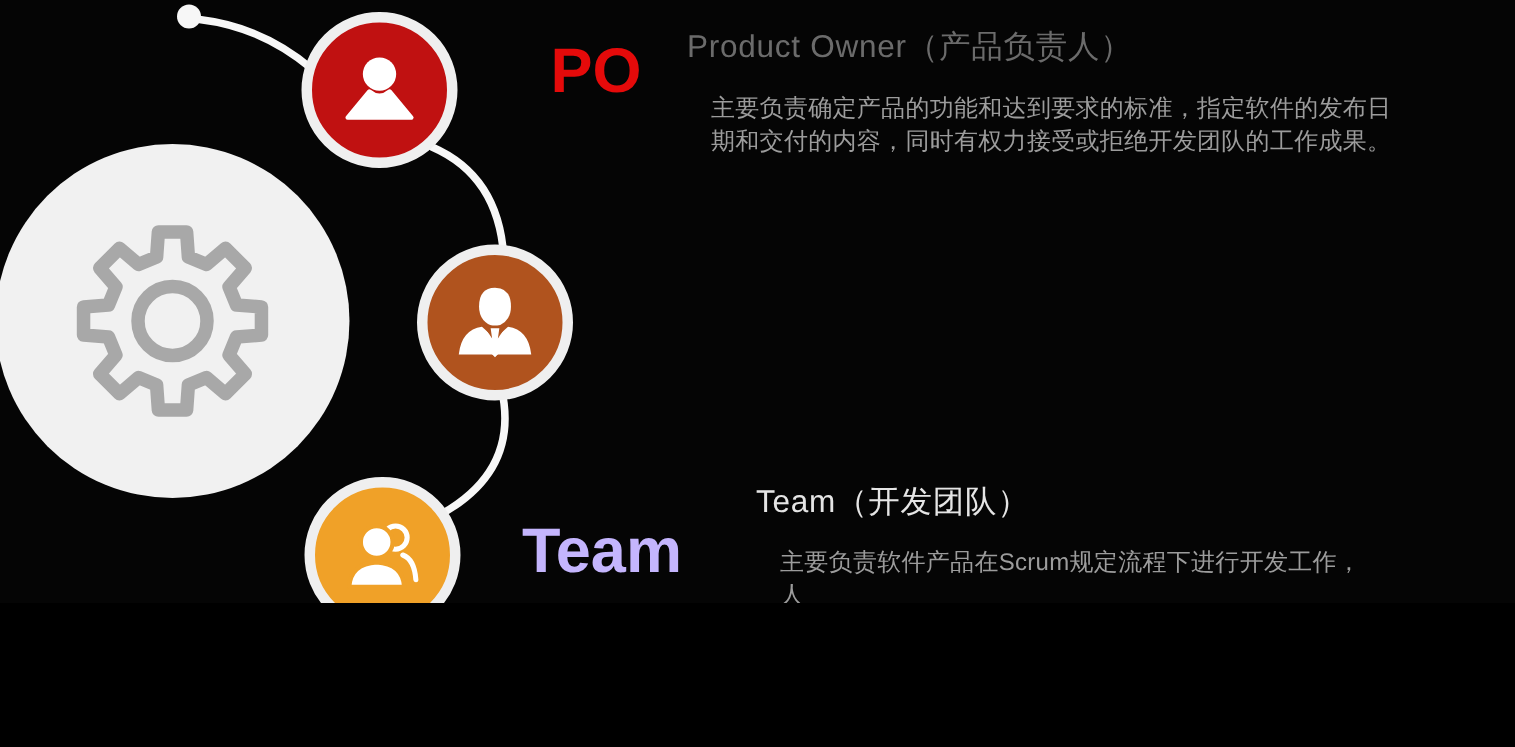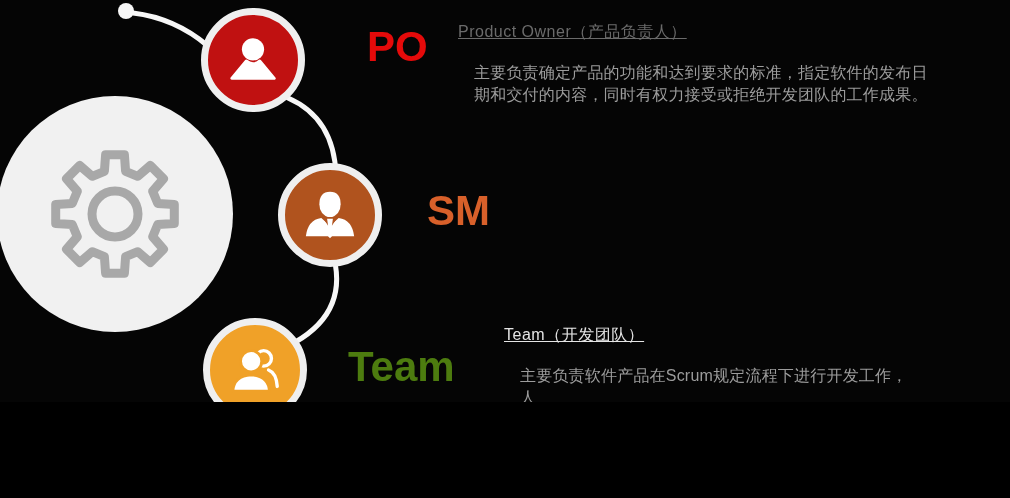--- a/index.html
+++ b/index.html
@@ -40,22 +40,22 @@
   .abbr-sm{left:427px;top:190px;}
   .abbr-team{left:348px;top:346px;}
 
   
   .text-block{position:absolute;z-index:4;}
   .tb-po{left:458px;top:18px;width:520px;}
   .tb-sm{left:524px;top:161px;width:450px;}
   .tb-team{left:504px;top:321px;width:435px;}
   .text-block h2{
     margin:0 0 7px 0;
-    font-size:16px;font-weight:400;letter-spacing:0.5px;
-    color:#6b6b6b;line-height:28px;text-decoration:underline;
+    font-size:21px;font-weight:400;letter-spacing:0.5px;
+    color:#6b6b6b;line-height:28px;
   }
   .text-block p{
     margin:16px;
     font-size:16px;font-weight:400;
     color:#9c9c9c;line-height:22px;
     white-space:pre-line;letter-spacing:0.2px;
   }
 
   
   .watermark{
@@ -111,22 +111,21 @@
   <div class="role-circle pos-team" style="background: rgb(240, 161, 40); color: rgb(240, 161, 40);">
     <svg width="58" height="58" viewBox="0 0 60 60">
       <circle cx="39" cy="18" r="8" fill="none" stroke="#ffffff" stroke-width="3.5"></circle>
       <path d="M44,30 Q52,33 53,47" fill="none" stroke="#ffffff" stroke-width="3.5" stroke-linecap="round"></path>
       <circle cx="26" cy="21" r="11" fill="#ffffff" stroke="currentColor" stroke-width="3"></circle>
       <path d="M7,52 Q8,36 26,35 Q44,36 45,52 Z" fill="#ffffff" stroke="currentColor" stroke-width="3" stroke-linejoin="round"></path>
     </svg>
   </div>
 
   <div class="abbr abbr-po" style="color: rgb(229, 10, 10);">PO</div>
-  <div class="abbr abbr-sm" style="color: rgb(216, 96, 42);">SM</div>
-  <div class="abbr abbr-team" style="color: #4d7c0f;">Team</div>
+  <div class="abbr abbr-team" style="color: #c4b5fd;">Team</div>
 
   <section class="text-block tb-po">
     <h2 style="color: rgb(107, 107, 107);">Product Owner（产品负责人）</h2>
     <p style="color: rgb(156, 156, 156);">主要负责确定产品的功能和达到要求的标准，指定软件的发布日
 期和交付的内容，同时有权力接受或拒绝开发团队的工作成果。</p>
   </section>
 
 
   <section class="text-block tb-team">
     <h2 style="color: #e5e5e5;">Team（开发团队）</h2>

